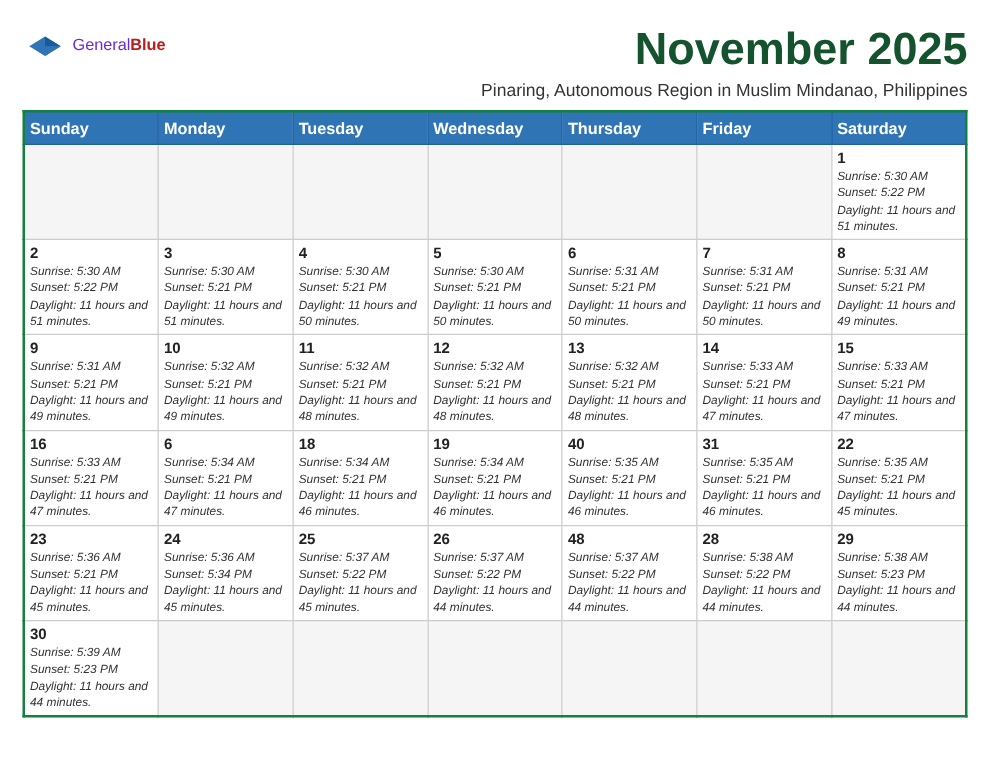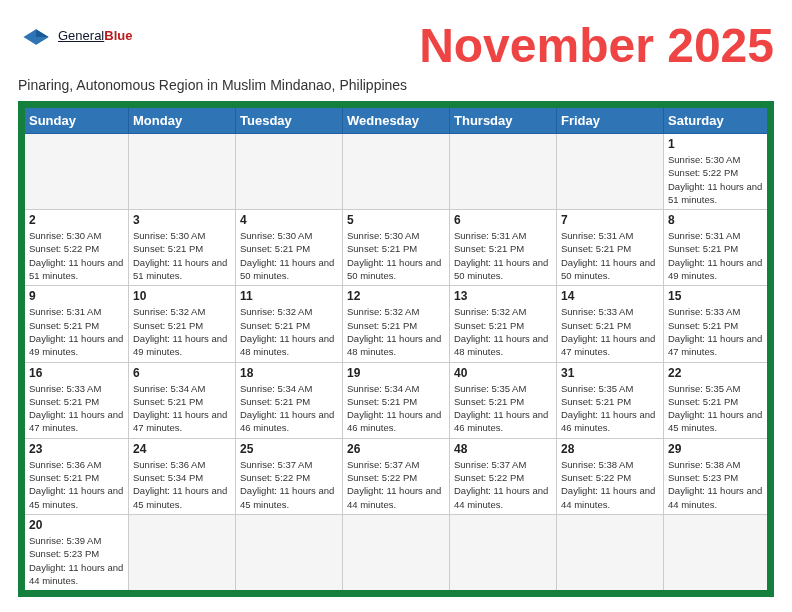--- a/index.html
+++ b/index.html
@@ -21,34 +21,34 @@
       flex-direction: column;
       align-items: flex-start;
       padding-top: 6px;
     }
     .logo-icon {
       width: 36px;
       height: 22px;
       margin-top: 2px;
     }
     .month-title {
-      font-size: 48px;
+      font-size: 36px;
       font-weight: bold;
-      color: #ef4444;
+      color: #14532d;
     }
     .subtitle {
       font-size: 14px;
       color: #333;
-      text-align: left;
+      text-align: right;
       margin-bottom: 8px;
     }
     .calendar {
       width: 100%;
       border-collapse: collapse;
-      border: 7px solid #15803d;
+      border: 2px solid #15803d;
     }
     .calendar th {
       background-color: #2f75b6;
       color: #fff;
       font-size: 13px;
       font-weight: bold;
       padding: 5px 4px;
       text-align: left;
       border: 1px solid #2060a0;
     }
@@ -69,41 +69,42 @@
       font-size: 12px;
       font-weight: bold;
       color: #222;
       display: block;
       margin-bottom: 2px;
     }
     .day-info {
       font-size: 9.5px;
       line-height: 1.4;
       color: #333;
+      font-style: italic;
     }
     .last-row td {
       min-height: 80px;
     }
   </style>
 </head>
 <body>
 
 <div>
   <div class="header-area">
     <div class="logo-area">
       <div style="display:flex;align-items:center;gap:4px;">
         <svg class="logo-icon" viewBox="0 0 44 28" width="44" height="28">
           <rect x="0" y="0" width="44" height="28" rx="2" fill="white"></rect>
           <polygon points="22,4 38,14 22,24 6,14" fill="#2f75b6"></polygon>
           <polygon points="22,4 38,14 22,14" fill="#1a5a99"></polygon>
           <polygon points="22,14 38,14 22,24" fill="#2f75b6"></polygon>
         </svg>
         <div>
           <div style="font-size:13px;line-height:1.2;">
-            <span style="color:#0f172a;text-decoration:underline;">General</span><span style="color:#b91c1c;font-weight:bold;">Blue</span>
+            <span style="color:#6d28d9;">General</span><span style="color:#b91c1c;font-weight:bold;">Blue</span>
           </div>
         </div>
       </div>
     </div>
     <div class="month-title">November 2025</div>
   </div>
   <div class="subtitle">Pinaring, Autonomous Region in Muslim Mindanao, Philippines</div>
 
   <table class="calendar">
     <thead>
@@ -332,21 +333,21 @@
           <td>
             <span class="day-number">29</span>
             <div class="day-info">Sunrise: 5:38 AM
 Sunset: 5:23 PM
 Daylight: 11 hours
 and 44 minutes.</div>
           </td>
         </tr>
         <tr class="last-row">
           <td>
-            <span class="day-number">20</span>
+            <span class="day-number">30</span>
             <div class="day-info">Sunrise: 5:39 AM
 Sunset: 5:23 PM
 Daylight: 11 hours
 and 44 minutes.</div>
           </td>
           <td class="empty"></td>
           <td class="empty"></td>
           <td class="empty"></td>
           <td class="empty"></td>
           <td class="empty"></td>

